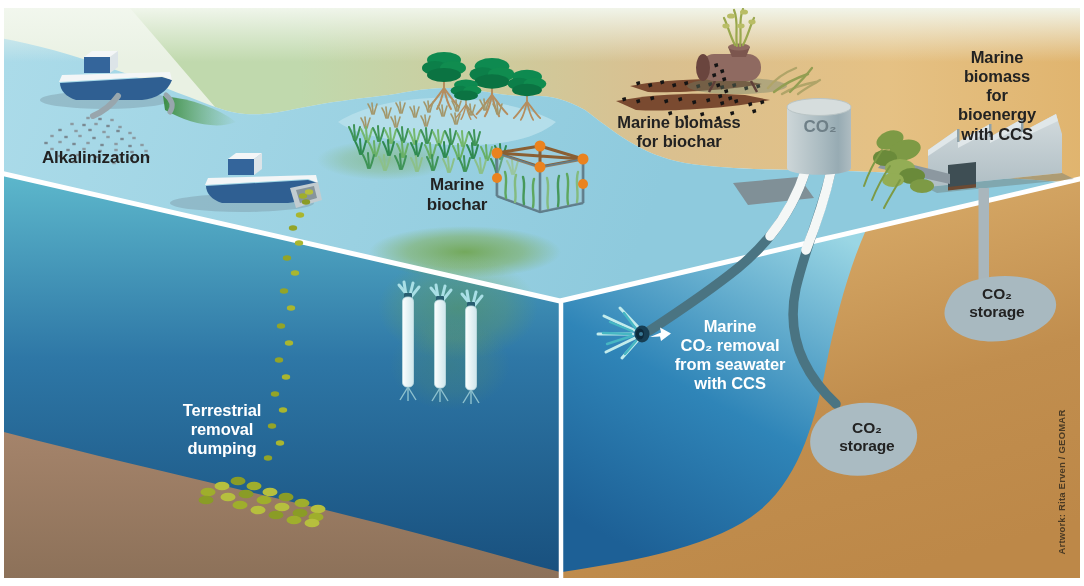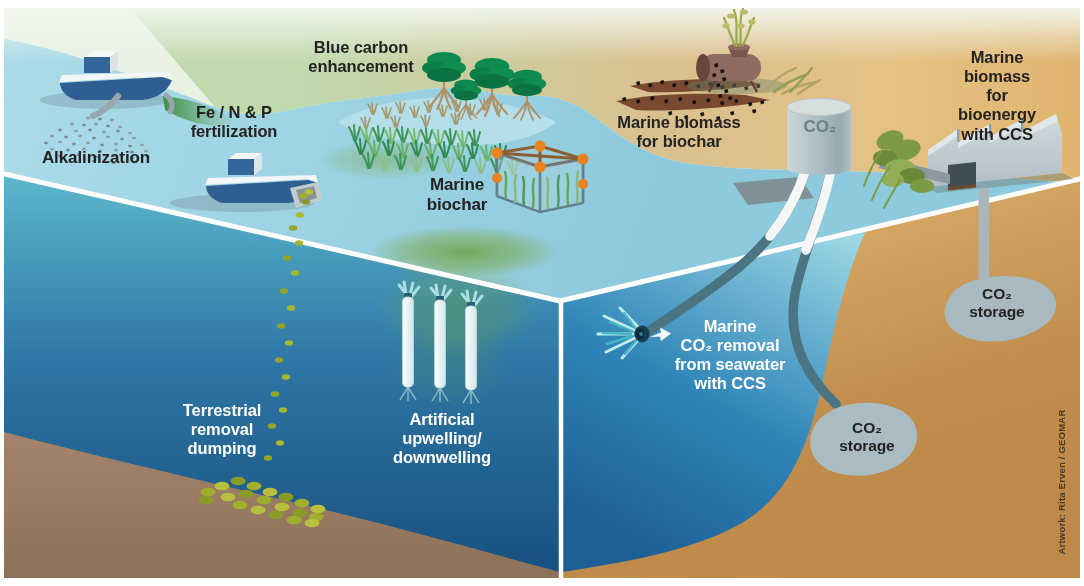--- a/index.html
+++ b/index.html
@@ -530,41 +530,34 @@
 
   <g fill="#ffffff">
     <rect x="0" y="0" width="1084" height="8"></rect>
         <rect x="0" y="578" width="1084" height="8"></rect>
     <rect x="0" y="0" width="4" height="586"></rect>
         <rect x="1080" y="0" width="4" height="586"></rect>
   </g>
 </svg>
 
 <div class="lbl s17" style="left:96px;top:158px">Alkalinization</div>
-<div class="lbl" style="left:234px;top:122px">Fe / N &amp; P
-fertilization</div>
-<div class="lbl" style="left:361px;top:57px">Blue carbon
-enhancement</div>
 <div class="lbl s17" style="left:457px;top:195px">Marine
 biochar</div>
 <div class="lbl" style="left:679px;top:132px">Marine biomass
 for biochar</div>
 <div class="lbl s17 gray" style="left:820px;top:127px">CO₂</div>
 <div class="lbl" style="left:997px;top:96px">Marine biomass
 for bioenergy
 with CCS</div>
 <div class="lbl s15" style="left:997px;top:303px">CO₂
 storage</div>
 <div class="lbl light" style="left:730px;top:355px">Marine
 CO₂ removal
 from seawater
 with CCS</div>
 <div class="lbl s15" style="left:867px;top:437px">CO₂
 storage</div>
 <div class="lbl light" style="left:222px;top:430px">Terrestrial
 removal
 dumping</div>
-<div class="lbl light" style="left:442px;top:439px">Artificial
-upwelling/
-downwelling</div>
 <div class="credit" style="left:1061px;top:482px">Artwork: Rita Erven / GEOMAR</div>
 
 </div>
 
 </body></html>

